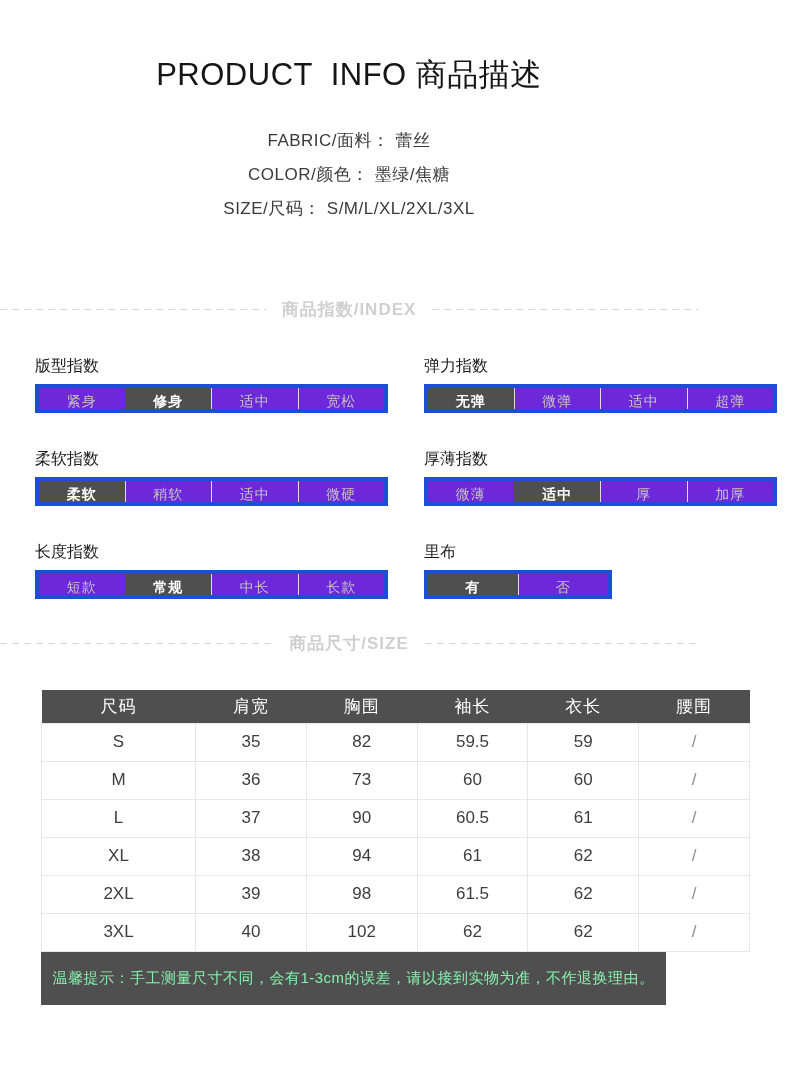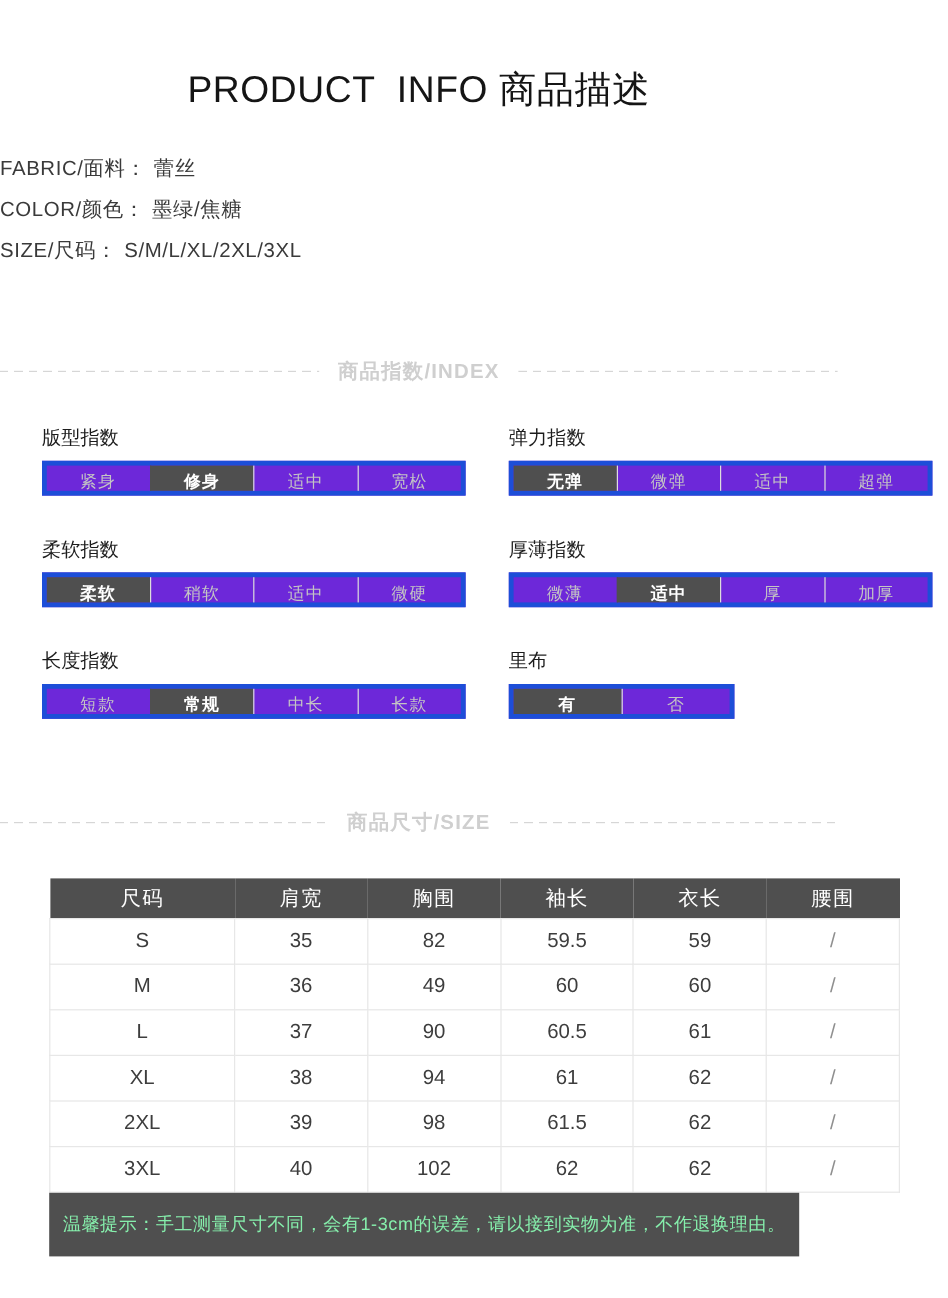--- a/index.html
+++ b/index.html
@@ -11,27 +11,27 @@
   }
   .page { position: relative; width: 698px; height: 1082px; }
 
   
   .title {
     padding-top: 52px; text-align: center; white-space: pre;
     font-size: 31px; line-height: 46px; color: #151515; letter-spacing: 0.5px;
   }
 
   
-  .info { margin-top: 30px; display: flex; flex-direction: column; align-items: flex-start; }
+  .info { margin-top: 30px; display: flex; flex-direction: column; align-items: center; }
   .info-line { line-height: 25px; margin-bottom: 9px; font-size: 17px; color: #3a3a3a; letter-spacing: 0.5px; }
   .info-line .val { margin-left: 6px; }
 
   
   .divider { display: flex; align-items: center; height: 22px; margin-top: 68px; }
-  .divider.second { margin-top: 75px; }
+  .divider.second { margin-top: 33px; }
   .divider .dash {
     flex: 1; height: 1px;
     background: repeating-linear-gradient(90deg, #d6d6d6 0 7px, transparent 7px 12px);
   }
   .divider .dlabel {
     padding: 0 16px; font-size: 17px; font-weight: bold;
     color: #cfcfcf; letter-spacing: 1px; white-space: nowrap; text-align: center;
   }
 
   
@@ -175,21 +175,21 @@
           <td class="">S</td>
           <td class="">35</td>
           <td class="">82</td>
           <td class="">59.5</td>
           <td class="">59</td>
           <td class="slash">/</td>
         </tr>
         <tr>
           <td class="">M</td>
           <td class="">36</td>
-          <td class="">49</td>
+          <td class="">73</td>
           <td class="">60</td>
           <td class="">60</td>
           <td class="slash">/</td>
         </tr>
         <tr>
           <td class="">L</td>
           <td class="">37</td>
           <td class="">90</td>
           <td class="">60.5</td>
           <td class="">61</td>

